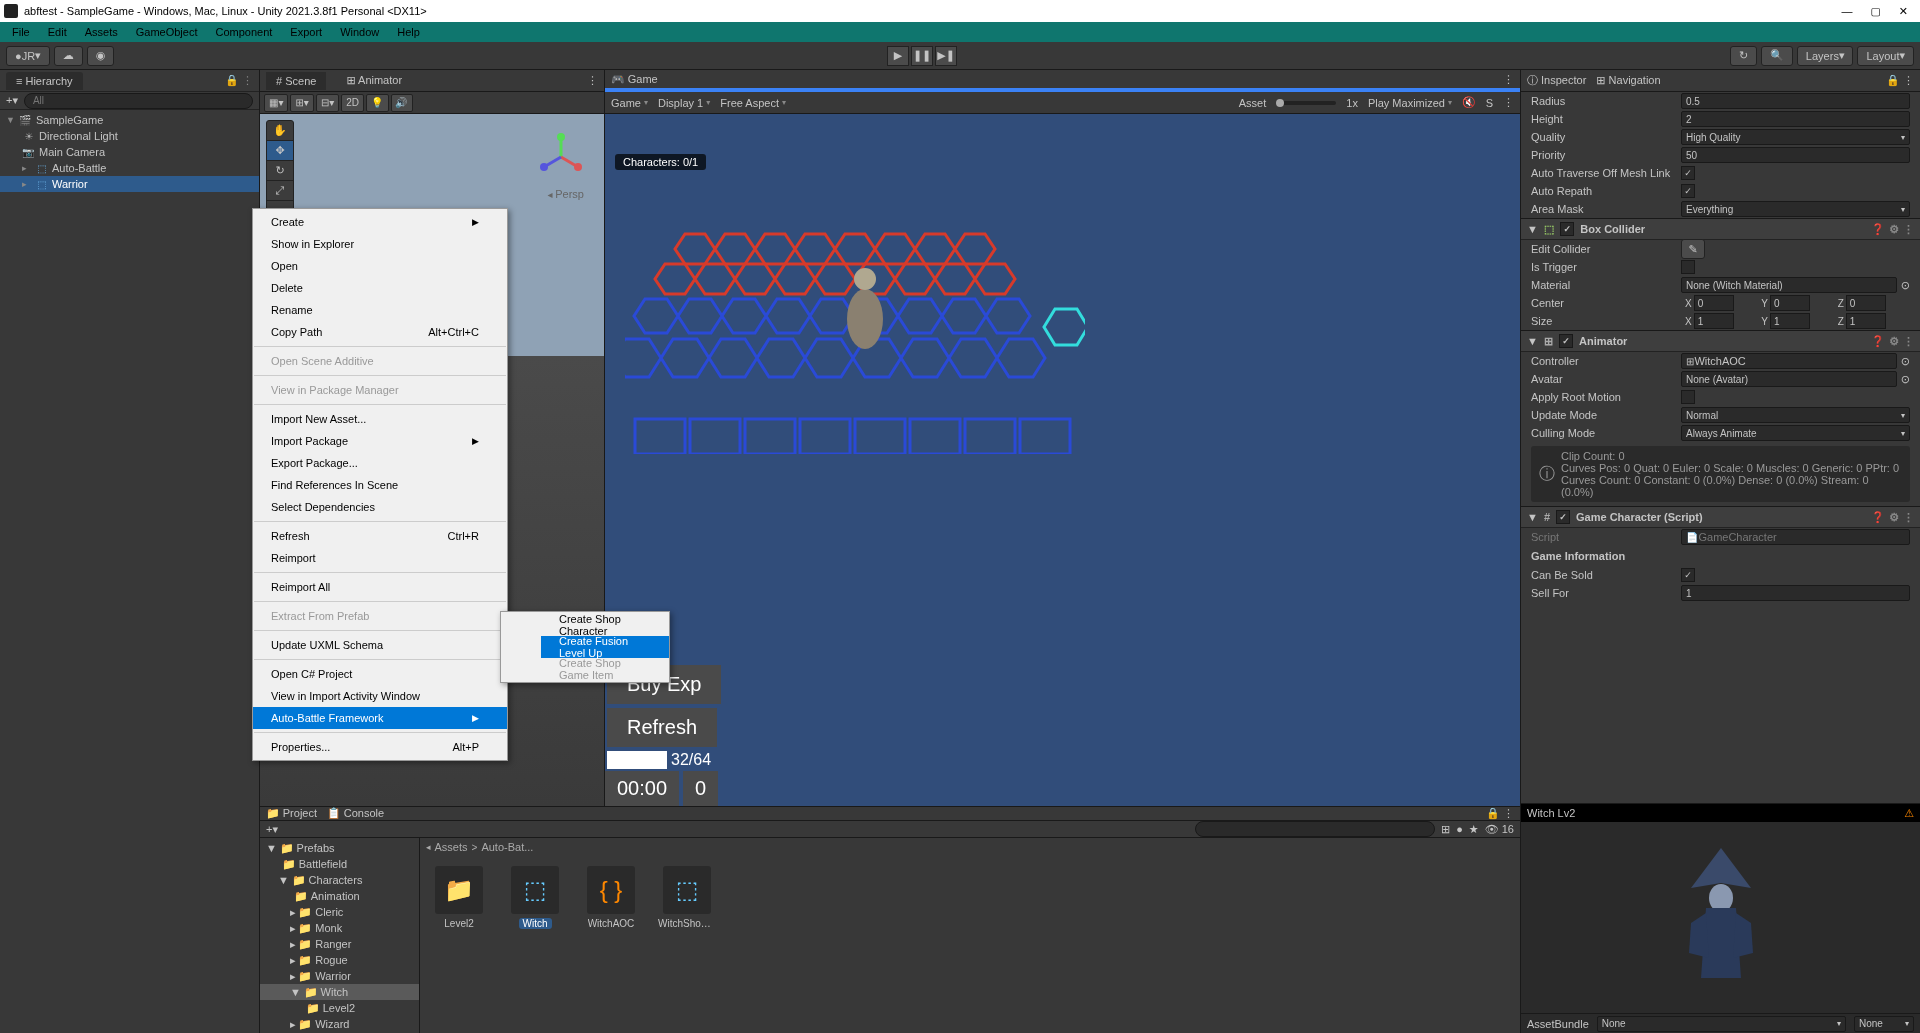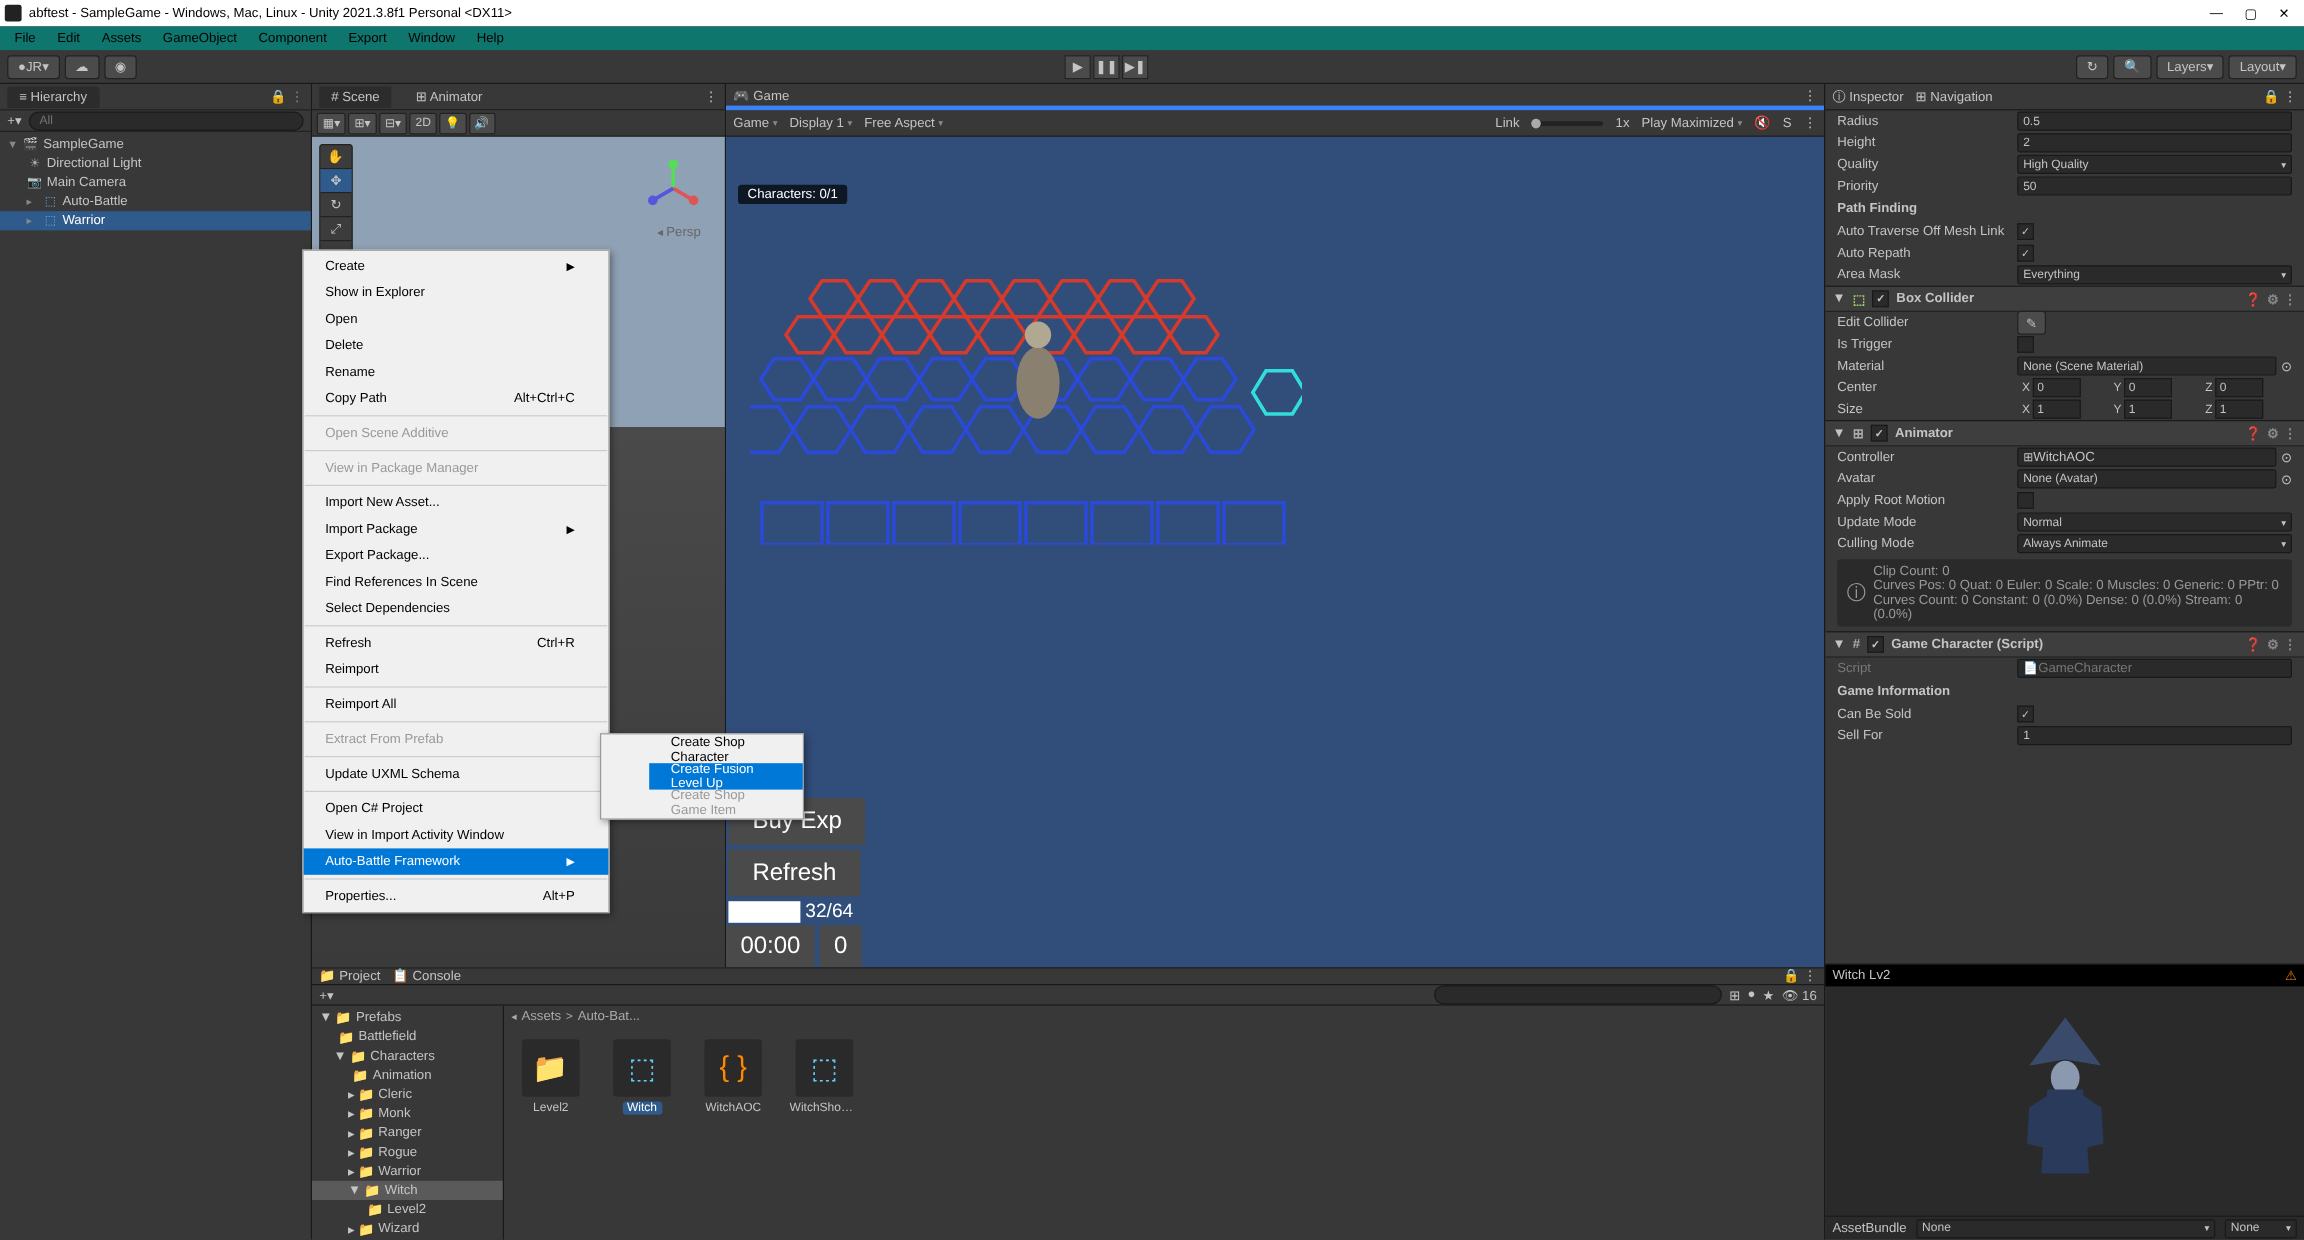--- a/index.html
+++ b/index.html
@@ -245,21 +245,21 @@
 
       <div class="game-panel">
         <div class="game-tabs">
           <span class="tab active">🎮 <span>Game</span></span>
           <span style="margin-left:auto">⋮</span>
         </div>
         <div class="game-toolbar">
           <span class="dd">Game</span>
           <span class="dd">Display 1</span>
           <span class="dd">Free Aspect</span>
-          <span style="margin-left:auto">Link</span>
+          <span style="margin-left:auto">Asset</span>
           <div class="slider-track">
               <div class="slider-thumb"></div>
             </div>
           <span>1x</span>
           <span class="dd">Play Maximized</span>
           <span>🔇</span>
           <span>S</span>
           <span>⋮</span>
         </div>
         <div class="game-view">
@@ -428,21 +428,20 @@
           <div class="insp-field">2</div>
         </div>
       <div class="insp-row">
           <span class="insp-label">Quality</span>
           <div class="insp-field dd">High Quality</div>
         </div>
       <div class="insp-row">
           <span class="insp-label">Priority</span>
           <div class="insp-field">50</div>
         </div>
-      <div class="insp-section-label">Path Finding</div>
       <div class="insp-row">
           <span class="insp-label">Auto Traverse Off Mesh Link</span>
           <div class="insp-check">✓</div>
         </div>
       <div class="insp-row">
           <span class="insp-label">Auto Repath</span>
           <div class="insp-check">✓</div>
         </div>
       <div class="insp-row">
           <span class="insp-label">Area Mask</span>
@@ -463,21 +462,21 @@
       <div class="insp-row">
           <span class="insp-label">Edit Collider</span>
           <div class="tb-btn" style="width:24px;justify-content:center">✎</div>
         </div>
       <div class="insp-row">
           <span class="insp-label">Is Trigger</span>
           <div class="insp-check"></div>
         </div>
       <div class="insp-row">
           <span class="insp-label">Material</span>
-          <div class="insp-field">None (Scene Material)</div>
+          <div class="insp-field">None (Witch Material)</div>
           <span style="margin-left:4px">⊙</span>
         </div>
       <div class="xyz-row">
           <span class="insp-label">Center</span>
         <div class="xyz-field">
             <span>X</span>
             <input value="0" style="">
           </div>
         <div class="xyz-field">
             <span>Y</span>

